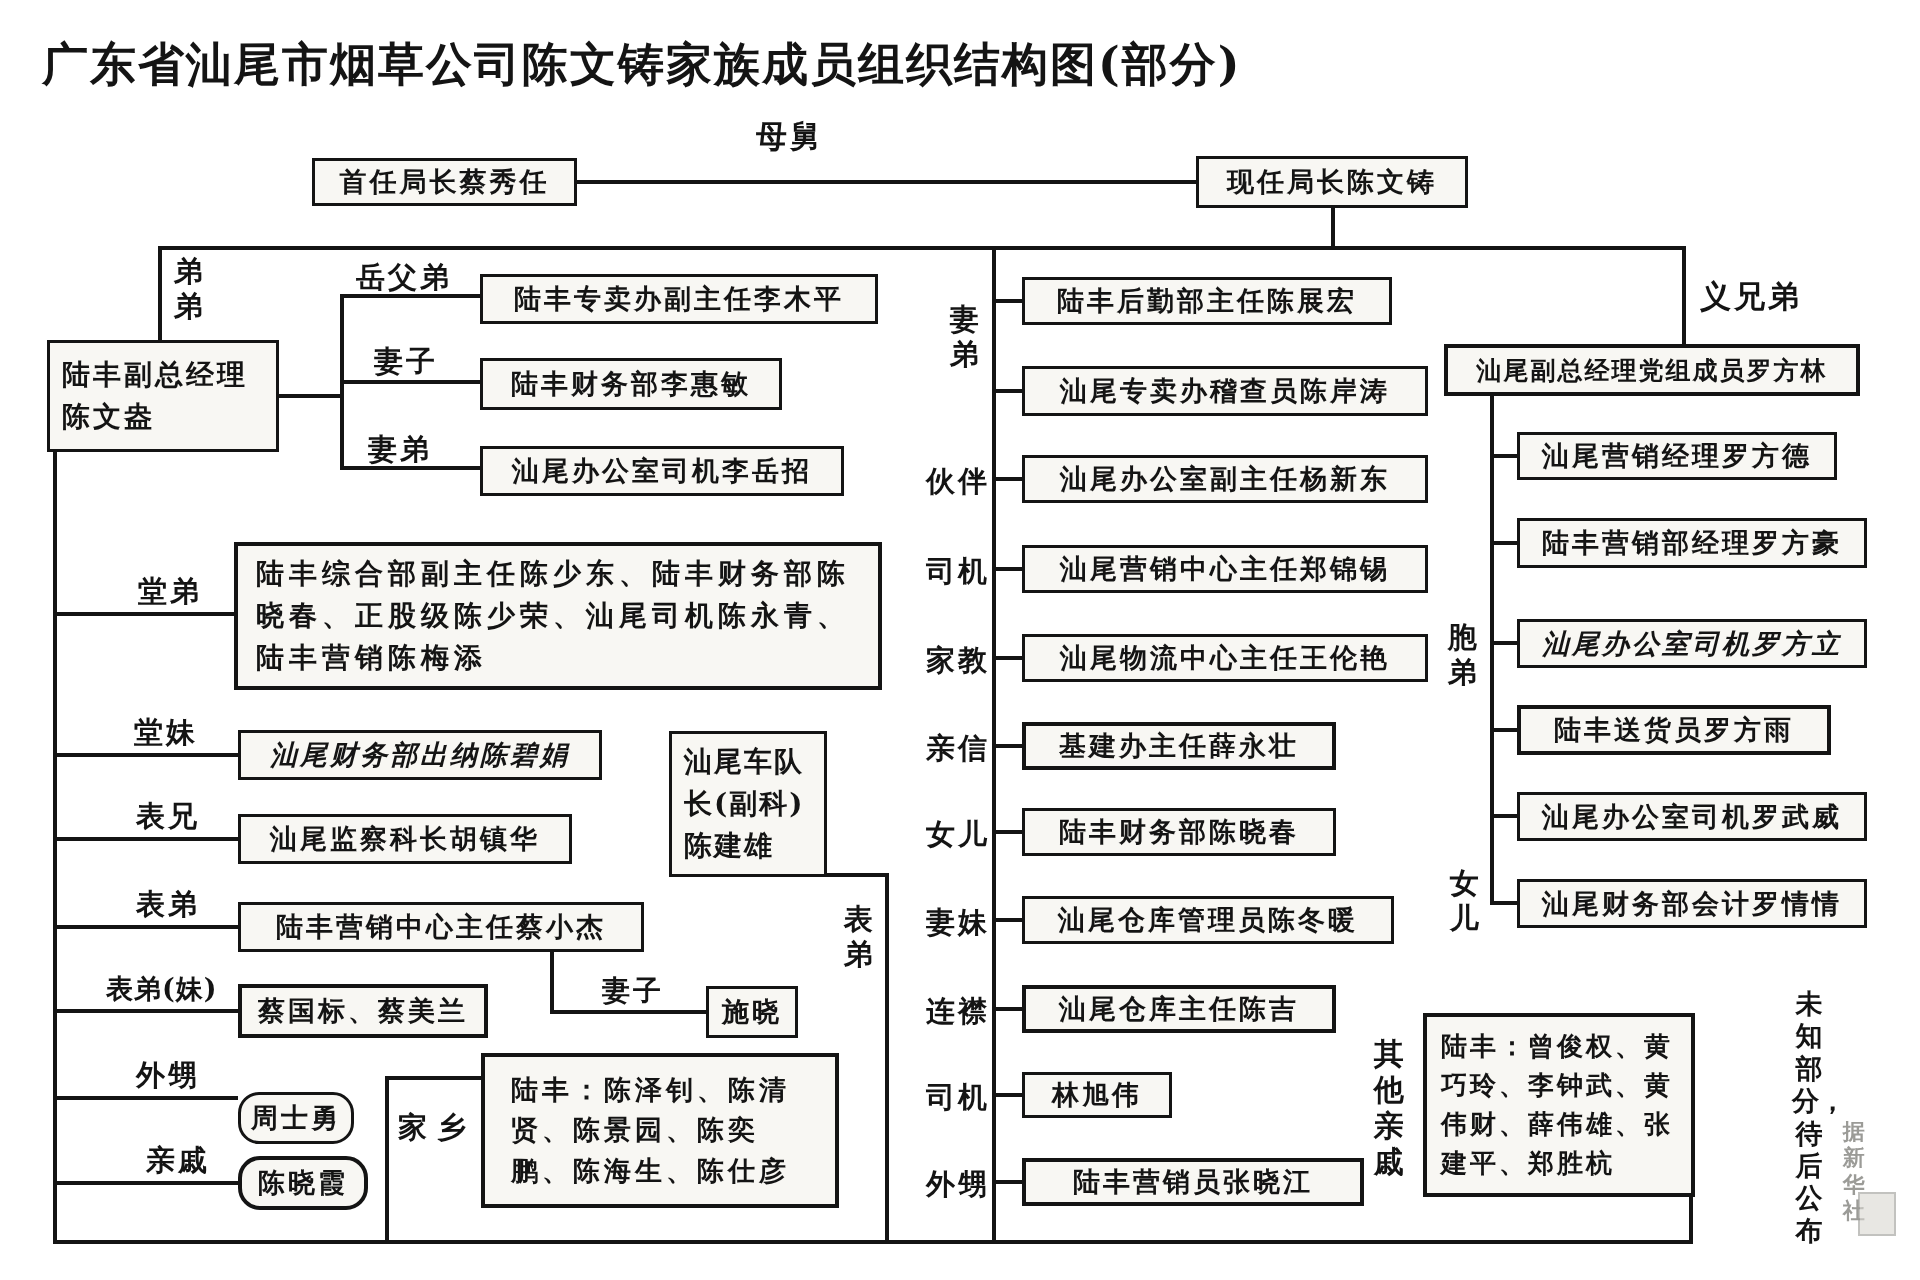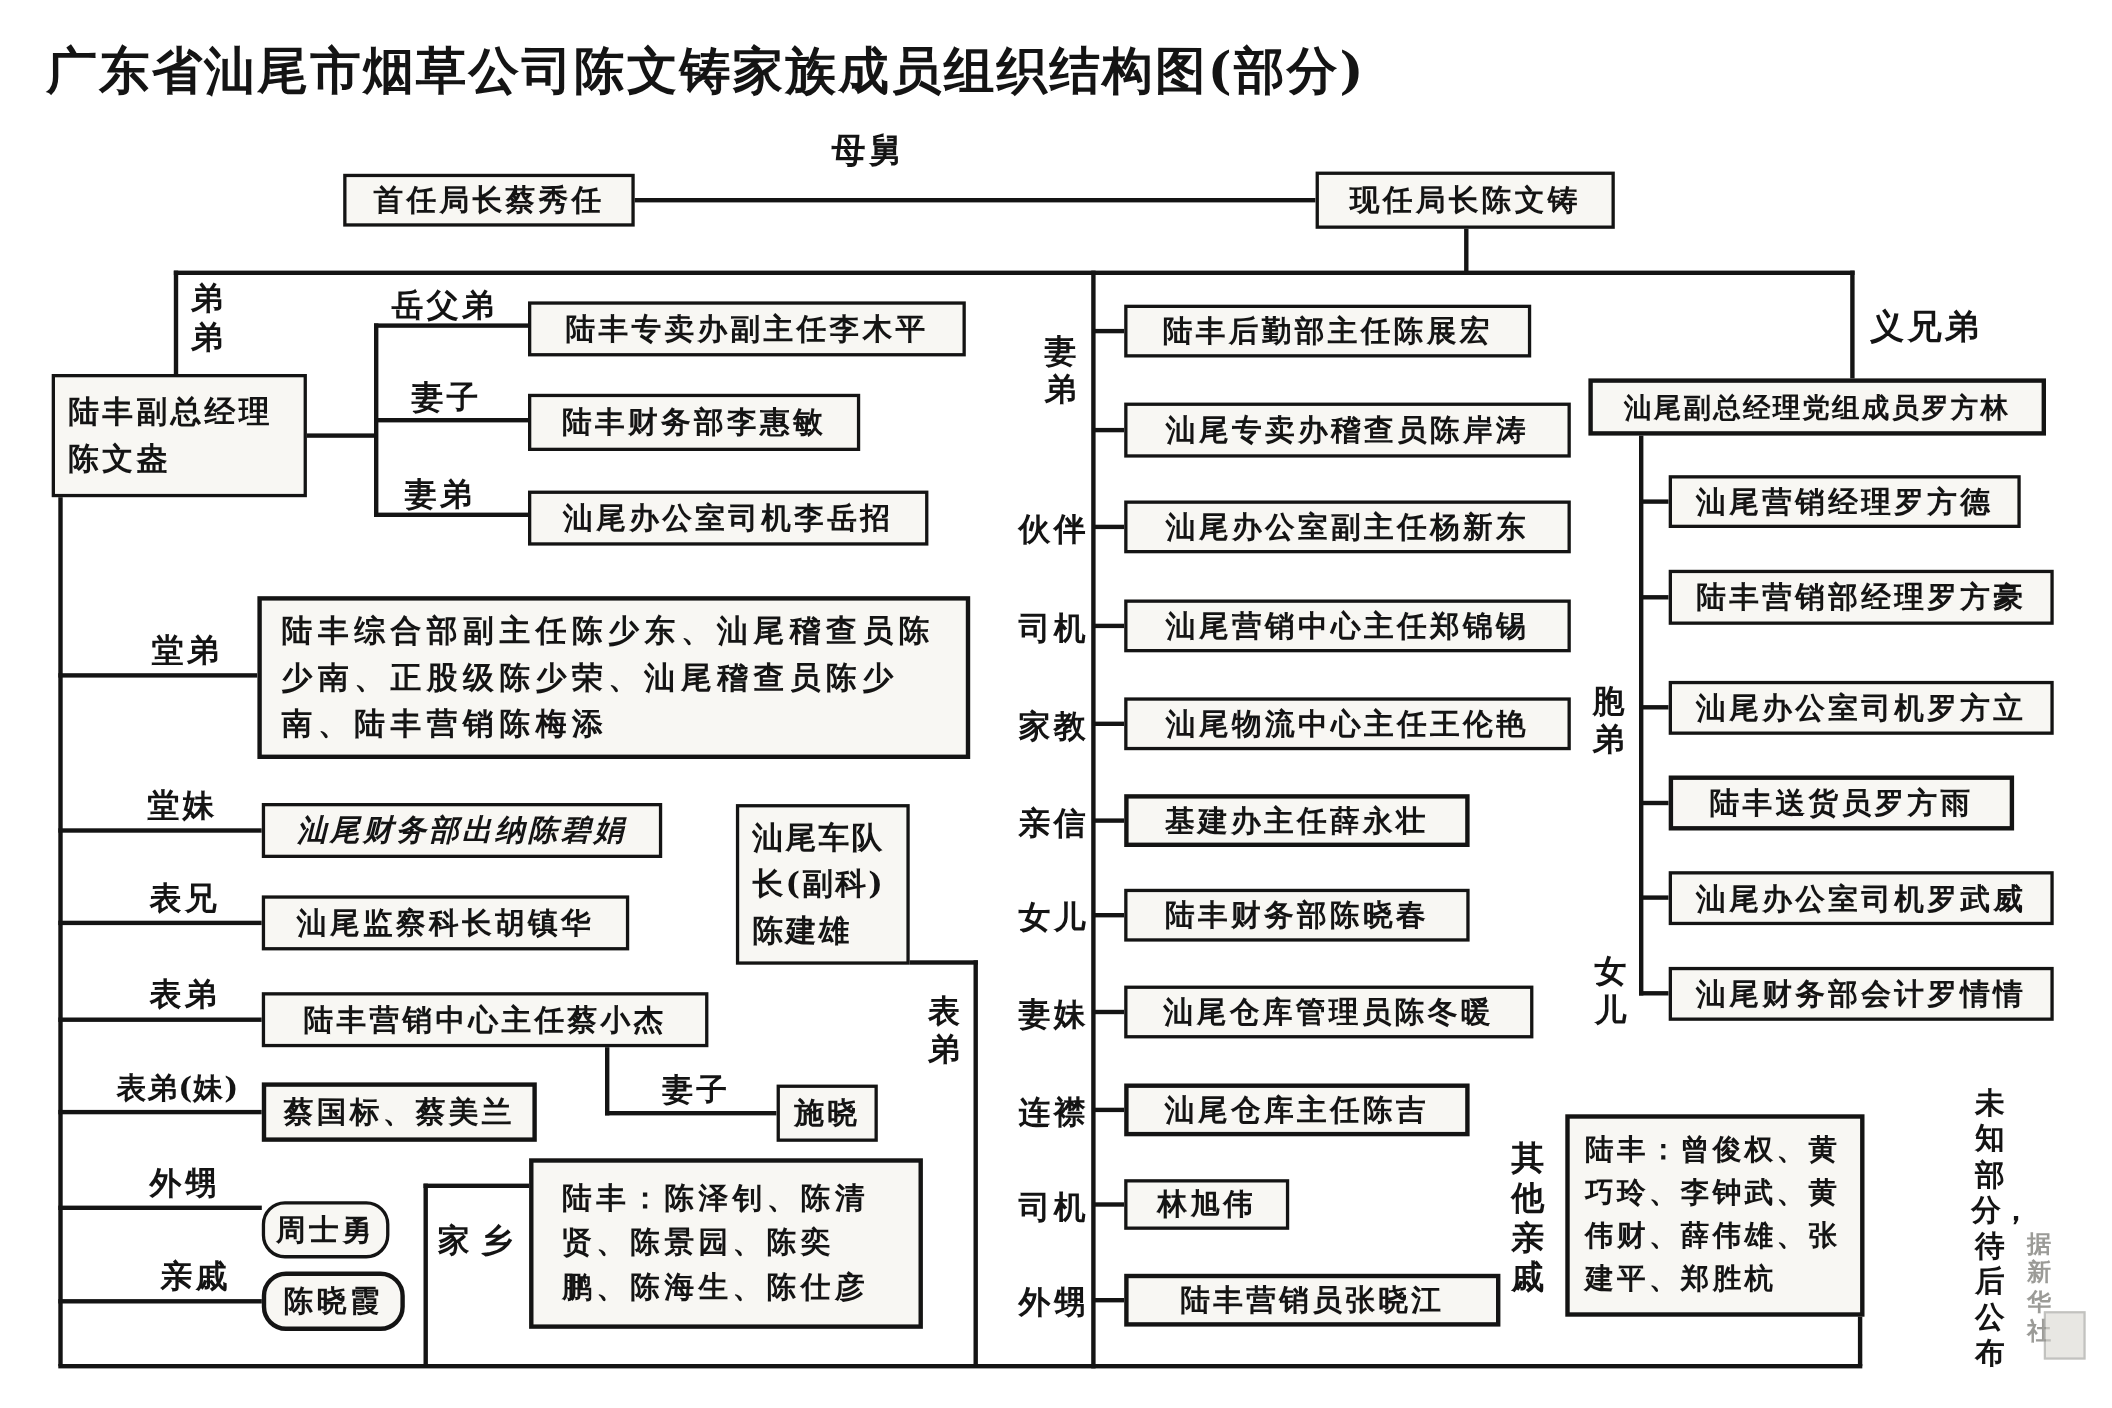--- a/index.html
+++ b/index.html
@@ -71,21 +71,21 @@
 
   <div class="lbl" style="left:368px;top:430px;">妻弟</div>
   <div class="hline" style="left:340px;top:466px;width:140px;height:4px;"></div>
   <div class="box" style="left:480px;top:446px;width:364px;height:50px;">汕尾办公室司机李岳招</div>
 
   <div class="vline" style="left:53px;top:452px;width:4px;height:790px;"></div>
   <div class="hline" style="left:53px;top:1240px;width:1640px;height:4px;"></div>
 
   <div class="lbl" style="left:138px;top:572px;">堂弟</div>
   <div class="hline" style="left:53px;top:612px;width:181px;height:4px;"></div>
-  <div class="box wrap" style="left:234px;top:542px;width:648px;height:148px;font-size:28px;letter-spacing:5px;border-width:4px;">陆丰综合部副主任陈少东、汕尾稽查员陈少南、正股级陈少荣、汕尾稽查员陈少南、陆丰营销陈梅添</div>
+  <div class="box wrap" style="left:234px;top:542px;width:648px;height:148px;font-size:28px;letter-spacing:5px;border-width:4px;">陆丰综合部副主任陈少东、陆丰财务部陈晓春、正股级陈少荣、汕尾司机陈永青、陆丰营销陈梅添</div>
 
   <div class="lbl" style="left:134px;top:713px;">堂妹</div>
   <div class="hline" style="left:53px;top:753px;width:185px;height:4px;"></div>
   <div class="box" style="left:238px;top:730px;width:364px;height:50px;font-style:italic;">汕尾财务部出纳陈碧娟</div>
 
   <div class="lbl" style="left:136px;top:797px;">表兄</div>
   <div class="hline" style="left:53px;top:837px;width:185px;height:4px;"></div>
   <div class="box" style="left:238px;top:814px;width:334px;height:50px;">汕尾监察科长胡镇华</div>
 
   <div class="lbl" style="left:136px;top:885px;">表弟</div>
@@ -168,21 +168,21 @@
   <div class="vline" style="left:1490px;top:396px;width:4px;height:509px;"></div>
 
   <div class="hline" style="left:1490px;top:454px;width:27px;height:4px;"></div>
   <div class="box" style="left:1517px;top:432px;width:320px;height:48px;">汕尾营销经理罗方德</div>
 
   <div class="hline" style="left:1490px;top:541px;width:27px;height:4px;"></div>
   <div class="box" style="left:1517px;top:518px;width:350px;height:50px;">陆丰营销部经理罗方豪</div>
 
   <div class="vlbl" style="left:1444px;top:620px;">胞弟</div>
   <div class="hline" style="left:1490px;top:641px;width:27px;height:4px;"></div>
-  <div class="box" style="left:1517px;top:619px;width:350px;height:49px;">汕尾办公室司机罗方立</div>
+  <div class="box" style="left:1517px;top:619px;width:350px;height:49px;font-style:italic;">汕尾办公室司机罗方立</div>
 
   <div class="hline" style="left:1490px;top:728px;width:27px;height:4px;"></div>
   <div class="box" style="left:1517px;top:705px;width:314px;height:50px;border-width:4px;">陆丰送货员罗方雨</div>
 
   <div class="hline" style="left:1490px;top:814px;width:27px;height:4px;"></div>
   <div class="box" style="left:1517px;top:792px;width:350px;height:49px;">汕尾办公室司机罗武威</div>
 
   <div class="vlbl" style="left:1446px;top:866px;">女儿</div>
   <div class="hline" style="left:1490px;top:901px;width:27px;height:4px;"></div>
   <div class="box" style="left:1517px;top:879px;width:350px;height:49px;">汕尾财务部会计罗情情</div>

